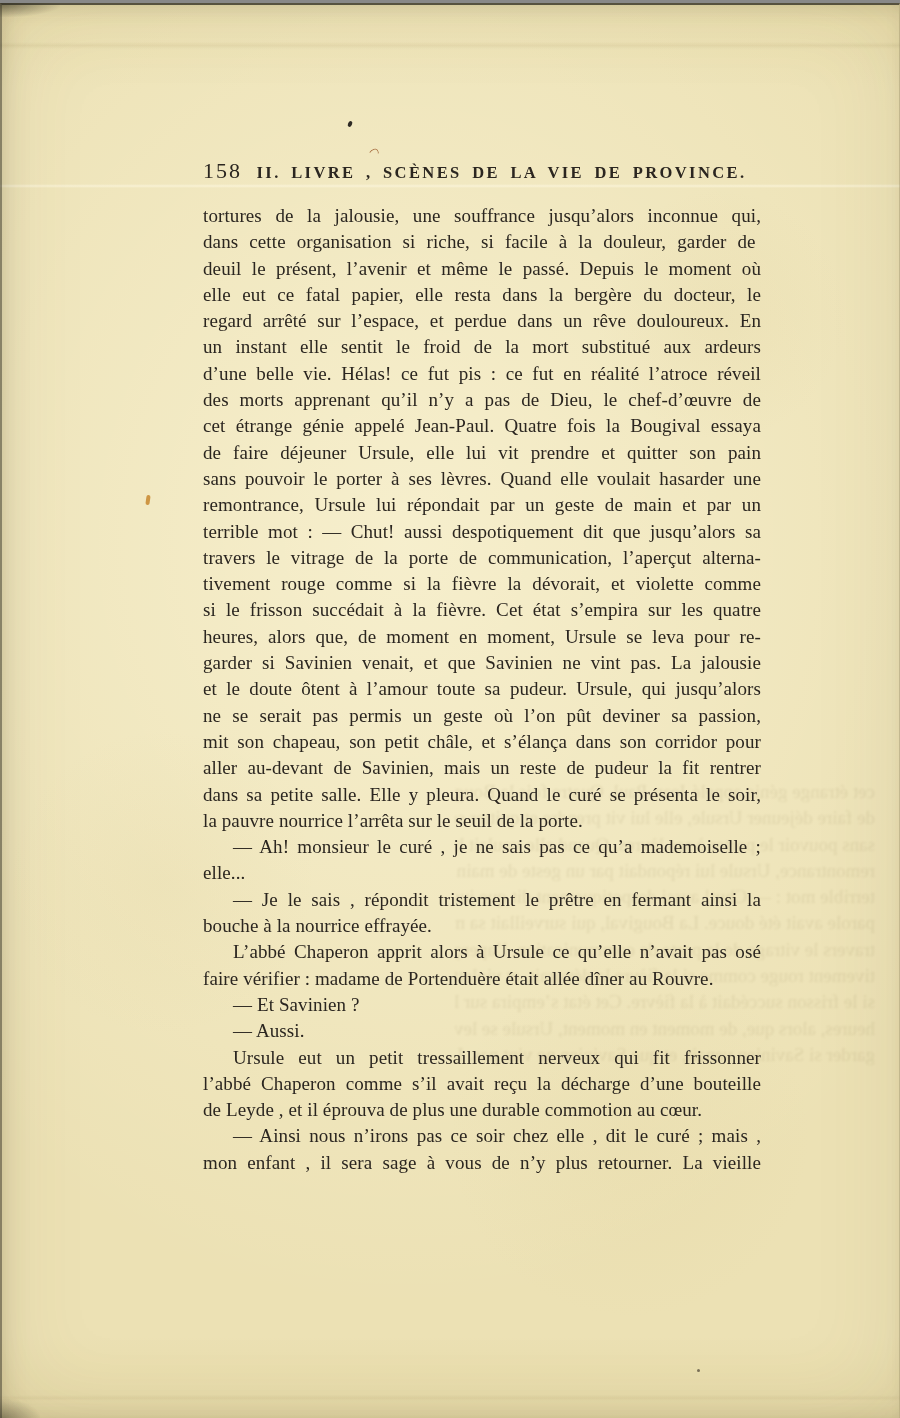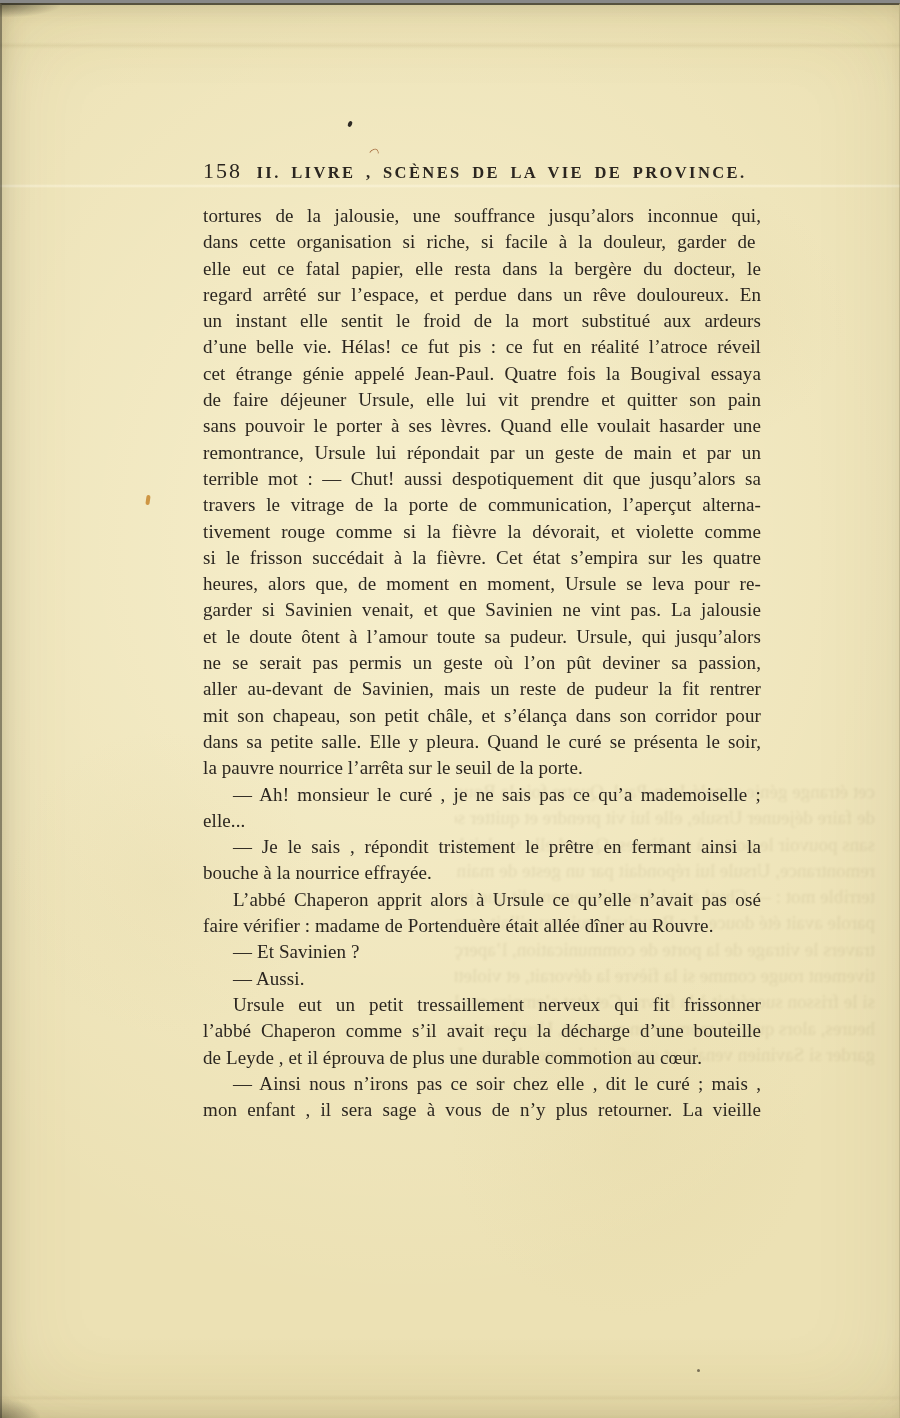--- a/index.html
+++ b/index.html
@@ -97,38 +97,40 @@
     </div>
 
   <div class="content">
     <div class="header">
       <span class="pagenum">158</span>
       <span class="title">II. LIVRE , SCÈNES DE LA VIE DE PROVINCE.</span>
     </div>
     <div class="bodytext" id="bodytext">
         <div class="line"><span class="ltxt" style="word-spacing: 8.69922px;">tortures de la jalousie, une souffrance jusqu’alors inconnue qui,</span></div>
         <div class="line"><span class="ltxt" style="word-spacing: 6.22727px;">dans cette organisation si riche, si facile à la douleur, garder de</span></div>
+        <div class="line"><span class="ltxt" style="word-spacing: 5.49006px;">deuil le présent, l’avenir et même le passé. Depuis le moment où</span></div>
         <div class="line"><span class="ltxt" style="word-spacing: 6.6224px;">elle eut ce fatal papier, elle resta dans la bergère du docteur, le</span></div>
         <div class="line"><span class="ltxt" style="word-spacing: 5.77187px;">regard arrêté sur l’espace, et perdue dans un rêve douloureux. En</span></div>
         <div class="line"><span class="ltxt" style="word-spacing: 8.36506px;">un instant elle sentit le froid de la mort substitué aux ardeurs</span></div>
         <div class="line"><span class="ltxt" style="word-spacing: 4.72716px;">d’une belle vie. Hélas! ce fut pis : ce fut en réalité l’atroce réveil</span></div>
+        <div class="line"><span class="ltxt" style="word-spacing: 6.125px;">des morts apprenant qu’il n’y a pas de Dieu, le chef-d’œuvre de</span></div>
         <div class="line"><span class="ltxt" style="word-spacing: 5.34375px;">cet étrange génie appelé Jean-Paul. Quatre fois la Bougival essaya</span></div>
         <div class="line"><span class="ltxt" style="word-spacing: 7.05682px;">de faire déjeuner Ursule, elle lui vit prendre et quitter son pain</span></div>
         <div class="line"><span class="ltxt" style="word-spacing: 3.96733px;">sans pouvoir le porter à ses lèvres. Quand elle voulait hasarder une</span></div>
         <div class="line"><span class="ltxt" style="word-spacing: 5.63494px;">remontrance, Ursule lui répondait par un geste de main et par un</span></div>
         <div class="line"><span class="ltxt" style="word-spacing: 4.58594px;">terrible mot : — Chut! aussi despotiquement dit que jusqu’alors sa</span></div>
         <div class="line"><span class="ltxt" style="word-spacing: 5.92188px;">travers le vitrage de la porte de communication, l’aperçut alterna-</span></div>
         <div class="line"><span class="ltxt" style="word-spacing: 6.04063px;">tivement rouge comme si la fièvre la dévorait, et violette comme</span></div>
         <div class="line"><span class="ltxt" style="word-spacing: 5.16927px; text-align: right;">si le frisson succédait à la fièvre. Cet état s’empira sur les quatre</span></div>
         <div class="line"><span class="ltxt" style="word-spacing: 5.16335px;">heures, alors que, de moment en moment, Ursule se leva pour re-</span></div>
         <div class="line"><span class="ltxt" style="word-spacing: 5.0767px;">garder si Savinien venait, et que Savinien ne vint pas. La jalousie</span></div>
         <div class="line"><span class="ltxt" style="word-spacing: 4.39489px;">et le doute ôtent à l’amour toute sa pudeur. Ursule, qui jusqu’alors</span></div>
         <div class="line"><span class="ltxt" style="word-spacing: 6.34766px;">ne se serait pas permis un geste où l’on pût deviner sa passion,</span></div>
+        <div class="line"><span class="ltxt" style="word-spacing: 3.82244px;">mit son chapeau, son petit châle, et s’élança dans son corridor pour</span></div>
         <div class="line"><span class="ltxt" style="word-spacing: 5.32244px;">aller au-devant de Savinien, mais un reste de pudeur la fit rentrer</span></div>
-        <div class="line"><span class="ltxt" style="word-spacing: 3.82244px;">mit son chapeau, son petit châle, et s’élança dans son corridor pour</span></div>
         <div class="line"><span class="ltxt" style="word-spacing: 3.23197px;">dans sa petite salle. Elle y pleura. Quand le curé se présenta le soir,</span></div>
         <div class="line"><span class="ltxt">la pauvre nourrice l’arrêta sur le seuil de la porte.</span></div>
         <div class="line"><span class="ltxt" style="margin-left: 30px; word-spacing: 3.36779px;">— Ah! monsieur le curé , je ne sais pas ce qu’a mademoiselle ;</span></div>
         <div class="line"><span class="ltxt">elle...</span></div>
         <div class="line"><span class="ltxt" style="margin-left: 30px; word-spacing: 4.90755px;">— Je le sais , répondit tristement le prêtre en fermant ainsi la</span></div>
         <div class="line"><span class="ltxt">bouche à la nourrice effrayée.</span></div>
         <div class="line"><span class="ltxt" style="margin-left: 30px; word-spacing: 3.48125px;">L’abbé Chaperon apprit alors à Ursule ce qu’elle n’avait pas osé</span></div>
         <div class="line"><span class="ltxt">faire vérifier : madame de Portenduère était allée dîner au Rouvre.</span></div>
         <div class="line"><span class="ltxt" style="margin-left: 30px;">— Et Savinien ?</span></div>
         <div class="line"><span class="ltxt" style="margin-left: 30px;">— Aussi.</span></div>

